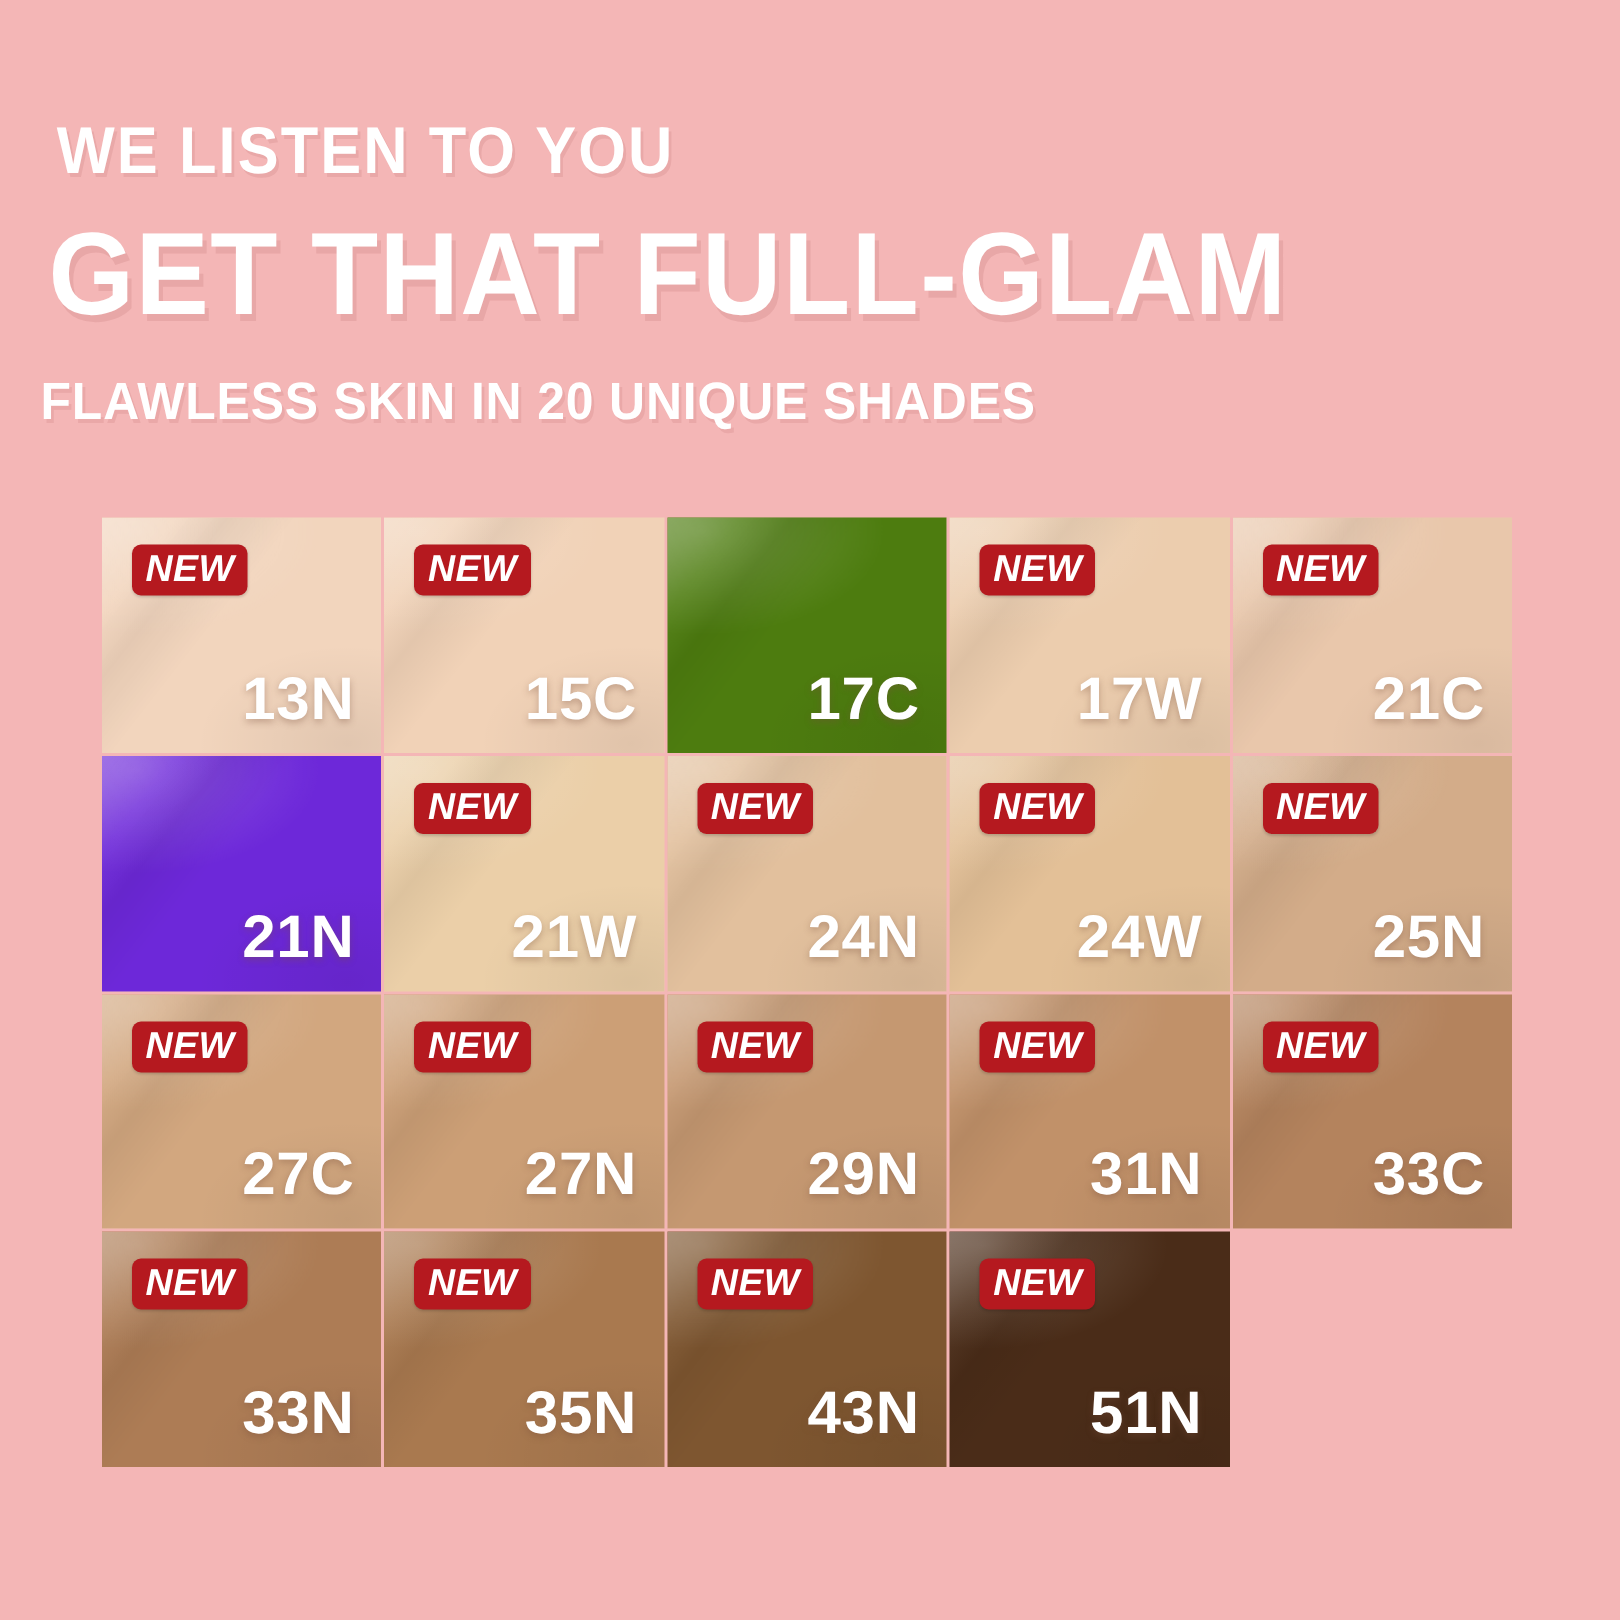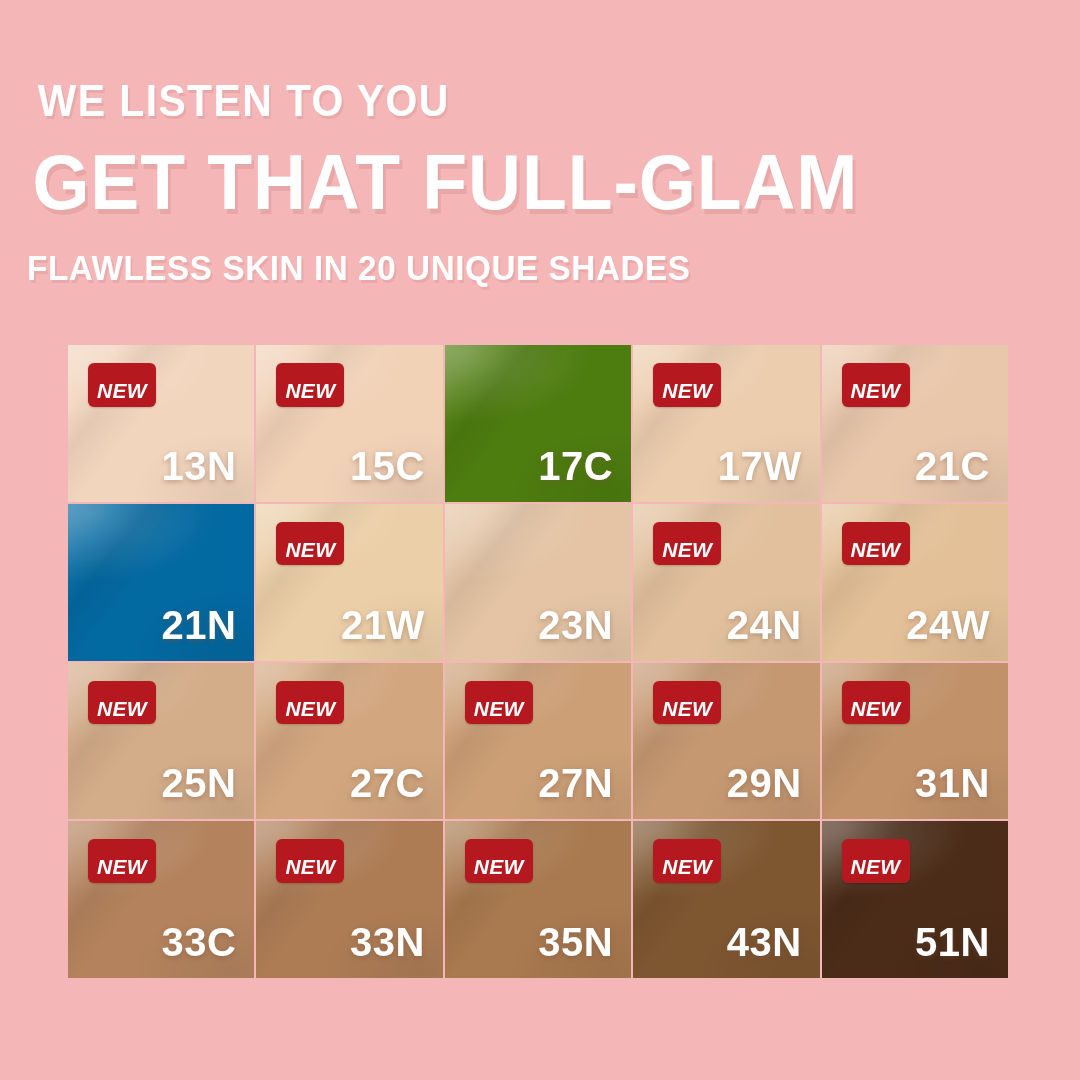--- a/index.html
+++ b/index.html
@@ -71,25 +71,25 @@
         rgba(255,255,255,.00) 100%),
       radial-gradient(120% 80% at 12% 6%, rgba(255,255,255,.20), rgba(255,255,255,0) 55%),
       radial-gradient(90% 70% at 88% 96%, rgba(0,0,0,.07), rgba(0,0,0,0) 60%);
     pointer-events:none;
   }
   .badge{
     position:absolute;
     left:20px;top:18px;
     background:#b5191f;
     color:#ffffff;
-    font-size:21px;
+    font-size:25px;
     font-weight:bold;
     font-style:italic;
     letter-spacing:.3px;
-    padding:17px 9px 4px 9px;
+    padding:3px 9px 4px 9px;
     border-radius:6px;
     line-height:1.08;
     box-shadow:0 1px 2px rgba(0,0,0,.18);
   }
   .shade-label{
     position:absolute;
     right:18px;bottom:16px;
     color:#ffffff;
     font-size:40px;
     font-weight:bold;
@@ -127,33 +127,29 @@
       <div class="swatch" style="background: rgb(236, 205, 174);">
         <div class="sheen"></div>
         <span class="badge" style="background: rgb(181, 25, 31);">NEW</span>
         <span class="shade-label">17W</span>
       </div>
       <div class="swatch" style="background: rgb(233, 199, 171);">
         <div class="sheen"></div>
         <span class="badge" style="background: rgb(181, 25, 31);">NEW</span>
         <span class="shade-label">21C</span>
       </div>
-      <div class="swatch" style="background: #0369a1;">
+      <div class="swatch" style="background: #6d28d9;">
         <div class="sheen"></div>
         <span class="shade-label">21N</span>
       </div>
       <div class="swatch" style="background: rgb(235, 207, 168);">
         <div class="sheen"></div>
         <span class="badge" style="background: rgb(181, 25, 31);">NEW</span>
         <span class="shade-label">21W</span>
       </div>
-      <div class="swatch" style="background: rgb(228, 196, 164);">
-        <div class="sheen"></div>
-        <span class="shade-label">23N</span>
-      </div>
       <div class="swatch" style="background: rgb(226, 192, 157);">
         <div class="sheen"></div>
         <span class="badge" style="background: rgb(181, 25, 31);">NEW</span>
         <span class="shade-label">24N</span>
       </div>
       <div class="swatch" style="background: rgb(227, 192, 151);">
         <div class="sheen"></div>
         <span class="badge" style="background: rgb(181, 25, 31);">NEW</span>
         <span class="shade-label">24W</span>
       </div>

